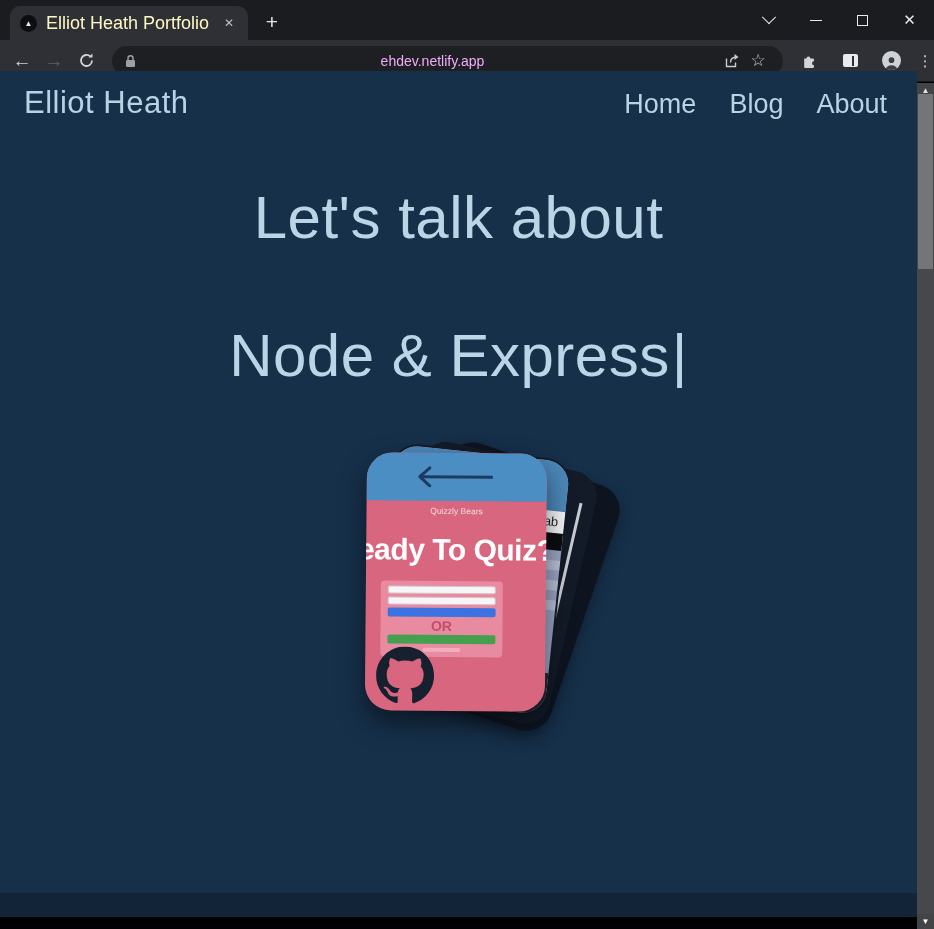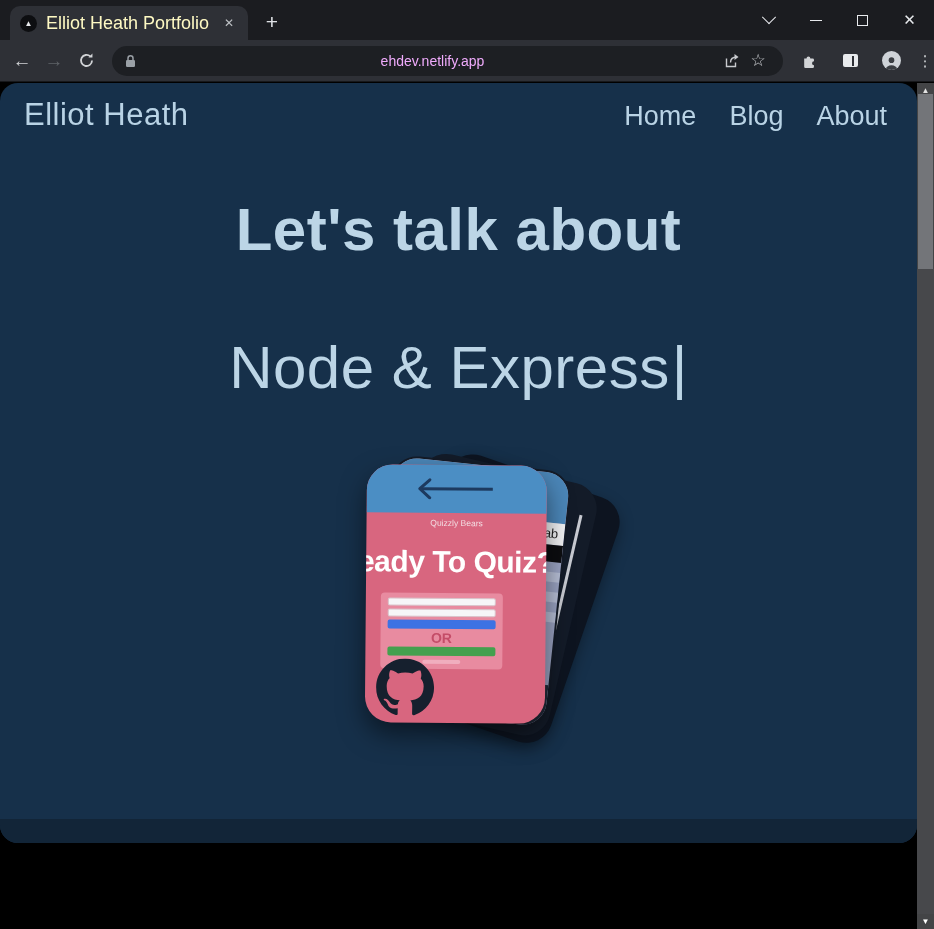--- a/index.html
+++ b/index.html
@@ -36,28 +36,28 @@
   .url { color:#f0abfc; font-size:14px; flex:1;text-align:center; }
   .pill-ic { flex:none; width:26px; height:26px; display:flex; align-items:center; justify-content:center; }
   .star { color:#c8cace; font-size:17px; }
   .tb-right { display:flex; align-items:center; margin-left:10px; gap:9px; }
   .side-panel { width:15px; height:13px; background:#e8eaed; border-radius:2px; position:relative; }
   .side-panel::after { content:""; position:absolute; right:3.5px; top:1.5px; bottom:1.5px; width:1.8px; background:#2e3036; }
   .avatar { width:19px; height:19px; border-radius:50%; background:#cfd3d8; display:flex; align-items:flex-end; justify-content:center; overflow:hidden; }
   .kebab { color:#d2d4d7; font-size:15px; letter-spacing:0; width:18px; text-align:center; }
 
   
-  .page { position:absolute; top:83px; left:0; width:917px; height:760px; background:#16304a; overflow:hidden;border-radius:18px; }
+  .page { position:absolute; top:71px; left:0; width:917px; height:846px; background:#16304a; overflow:hidden; }
   .site-header { position:absolute; top:0; left:0; width:100%; height:70px; }
   .brand { position:absolute; left:24px; top:14px; font-size:31px; color:#b9d3e5; letter-spacing:.5px; }
   .nav { position:absolute; right:30px; top:18px; display:flex; gap:33px; }
   .nav a { color:#b9d3e5; font-size:27px; text-decoration:none; }
 
   .hero1 { position:absolute; top:112px; width:100%; text-align:center; color:#bcd5e6;
-           font-size:60px; font-weight:700; letter-spacing:.5px; }
+           font-size:60px; font-weight:400; letter-spacing:.5px; }
   .hero2 { position:absolute; top:250px; width:100%; text-align:center; color:#bcd5e6;
            font-size:60px; font-weight:400; letter-spacing:.5px; }
   .cursor { font-weight:300; margin-left:2px; }
 
   
   .phone-stack { position:absolute; left:362px; top:376px; width:260px; height:285px; }
   .pcard { position:absolute; width:180px; height:258px; border-radius:26px; transform-origin:50% 90%; }
   .card4 { left:14px; top:5px; background:#0d1420; transform:rotate(19deg); box-shadow:0 6px 16px rgba(0,0,0,.4); }
   .card3 { left:10px; top:4px; background:#131b28; transform:rotate(13deg); overflow:hidden; }
   .card3 .sliver { position:absolute; right:13px; top:30px; bottom:40px; width:3px; background:#e8e9ee; opacity:.85; }

